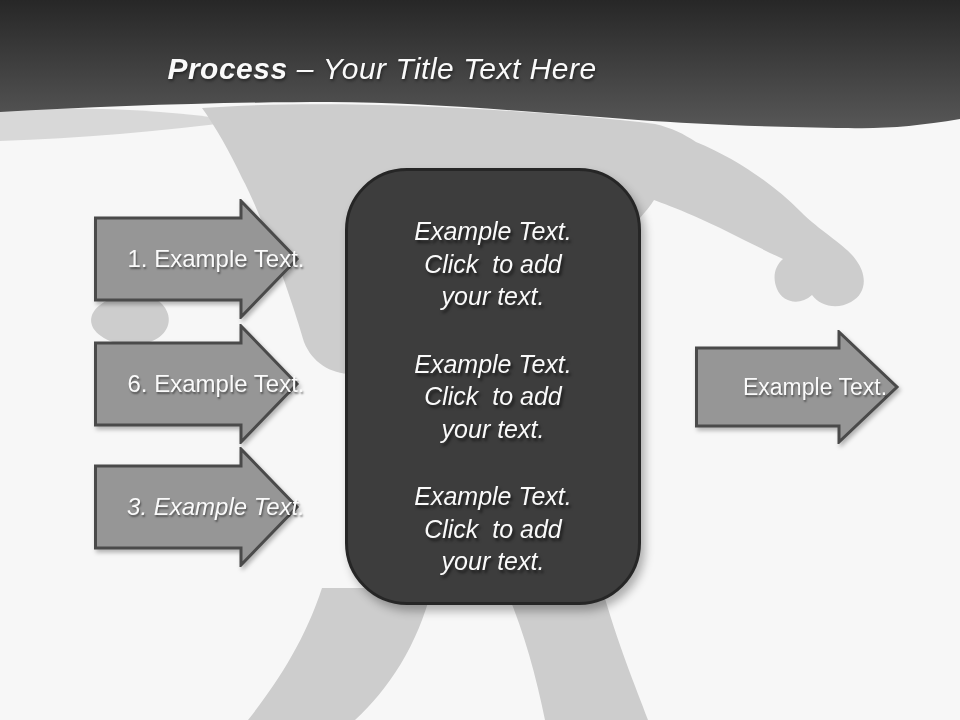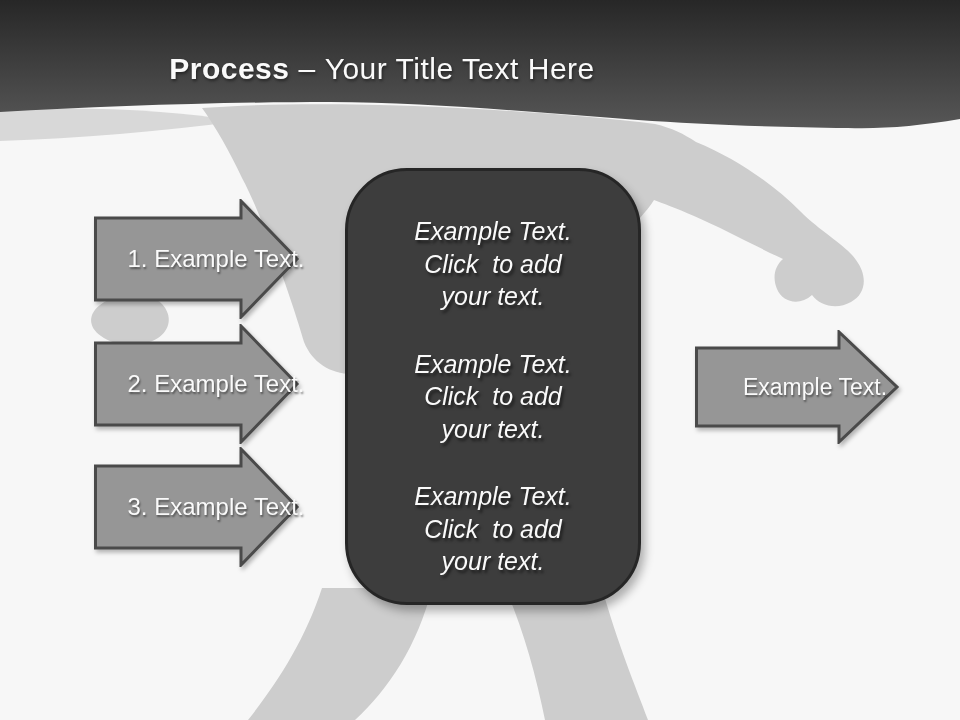--- a/index.html
+++ b/index.html
@@ -16,41 +16,41 @@
     background:var(--background); overflow:hidden;
   }
   #bg-svg{position:absolute; left:0; top:0; width:960px; height:720px;}
 
   
   .slide-title{
     position:absolute; left:0; top:52px; width:764px;
     text-align:center; color:var(--text); font-size:30px;
     letter-spacing:.5px;
     text-shadow:1px 2px 3px rgba(0,0,0,.45);
-    cursor:default; z-index:3;
+    cursor:default; z-index:3;font-style:italic;
   }
   .slide-title .emph{font-weight:bold;}
   .slide-title .sep{margin:0 9px; font-weight:normal;}
 
   
   .arrow{position:absolute; width:206px; height:120px; z-index:2;}
   .arrow svg{position:absolute; left:0; top:0; width:100%; height:100%;
     filter:drop-shadow(2px 3px 2px rgba(0,0,0,.28));}
   .arrow polygon{fill:var(--arrow-fill); stroke:var(--arrow-border); stroke-width:3;}
   .arrow-label{
     position:absolute; left:0; top:0; width:188px; height:100%;
     display:flex; align-items:center; justify-content:center;
     color:var(--text); font-size:24px;
     text-shadow:1px 2px 2px rgba(0,0,0,.45);
     white-space:pre;
     margin-left:28px;
   }
   #arrow-1{left:94px; top:199px;}
   #arrow-2{left:94px; top:324px;}
-  #arrow-3{left:94px; top:447px;}
+  #arrow-3{left:94px; top:447px;font-style:italic;}
   #arrow-right{left:695px; top:330px; height:114px;}
   #arrow-right .arrow-label{font-size:23px; width:184px;}
 
   
   .center-box{
     position:absolute; left:345px; top:168px;
     width:290px; height:431px;
     background:var(--box-fill);
     border:3px solid var(--box-border);
     border-radius:62px;
@@ -136,21 +136,21 @@
     <svg viewBox="0 0 206 120">
       <polygon points="1.5,19 147,19 147,2 203,60 147,118 147,101 1.5,101"></polygon>
     </svg>
     <span class="arrow-label">1. Example Text.</span>
   </div>
 
   <div class="arrow" id="arrow-2">
     <svg viewBox="0 0 206 120">
       <polygon points="1.5,19 147,19 147,2 203,60 147,118 147,101 1.5,101"></polygon>
     </svg>
-    <span class="arrow-label">2. Example Text.</span>
+    <span class="arrow-label">6. Example Text.</span>
   </div>
 
   <div class="arrow" id="arrow-3">
     <svg viewBox="0 0 206 120">
       <polygon points="1.5,19 147,19 147,2 203,60 147,118 147,101 1.5,101"></polygon>
     </svg>
     <span class="arrow-label">3. Example Text.</span>
   </div>
 
   <div class="center-box">

